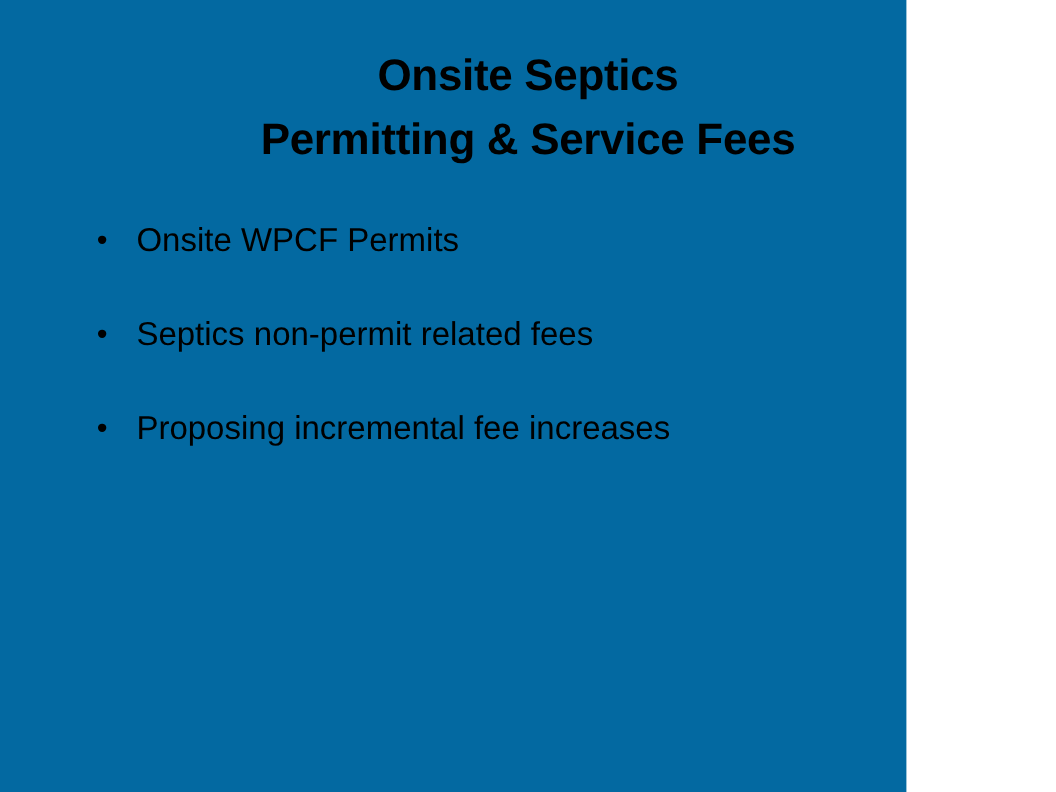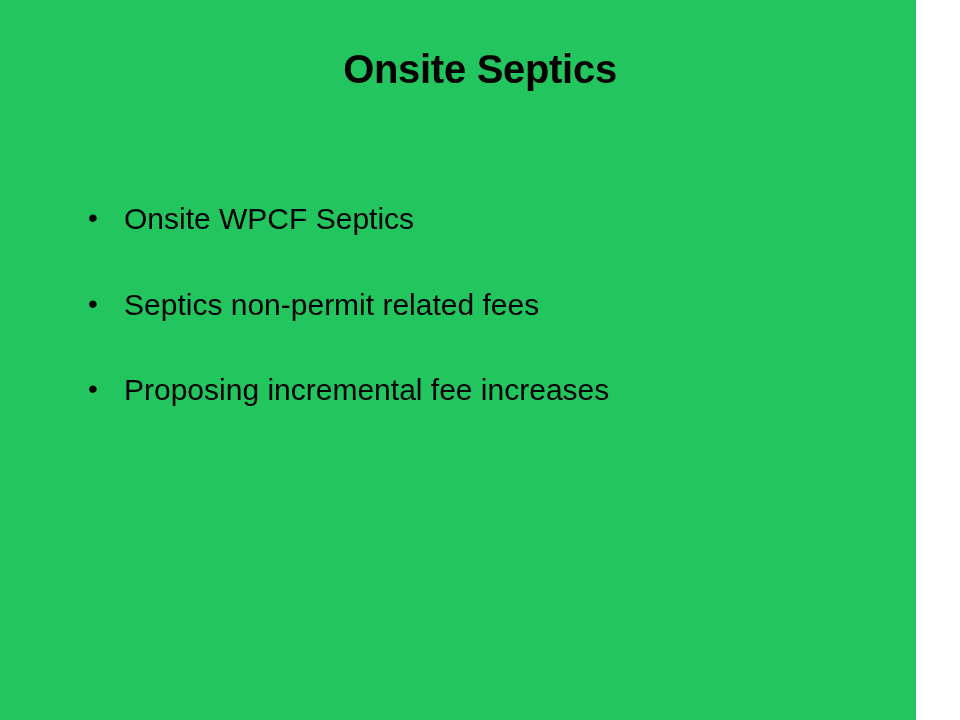--- a/index.html
+++ b/index.html
@@ -9,24 +9,24 @@
   body {
     width: 960px;
     height: 720px;
     background: #ffffff;
     font-family: "Liberation Sans", sans-serif;
     color: #000000;
     overflow: hidden;
   }
   .slide {
     position: relative;
-    width: 916px;
+    width: 824px;
     height: 720px;
     box-sizing: border-box;
-    background: #22c55e;
+    background: #0369a1;
   }
   .slide-title {
     position: absolute;
     top: 40px;
     left: 60px;
     width: 840px;
     text-align: center;
     font-size: 40px;
     font-weight: bold;
     line-height: 1.45;
@@ -61,26 +61,27 @@
     flex: 1 1 auto;
   }
 </style>
 </head>
 <body>
 
 <div class="slide">
 
   <div class="slide-title">
     <span class="title-line">Onsite Septics</span>
+    <span class="title-line">Permitting &amp; Service Fees</span>
   </div>
 
   <ul class="bullet-list">
     <li class="bullet-item">
       <span class="bullet-marker">•</span>
-      <span class="bullet-text">Onsite WPCF Septics</span>
+      <span class="bullet-text">Onsite WPCF Permits</span>
     </li>
     <li class="bullet-item">
       <span class="bullet-marker">•</span>
       <span class="bullet-text">Septics non-permit related fees</span>
     </li>
     <li class="bullet-item">
       <span class="bullet-marker">•</span>
       <span class="bullet-text">Proposing incremental fee increases</span>
     </li>
   </ul>

